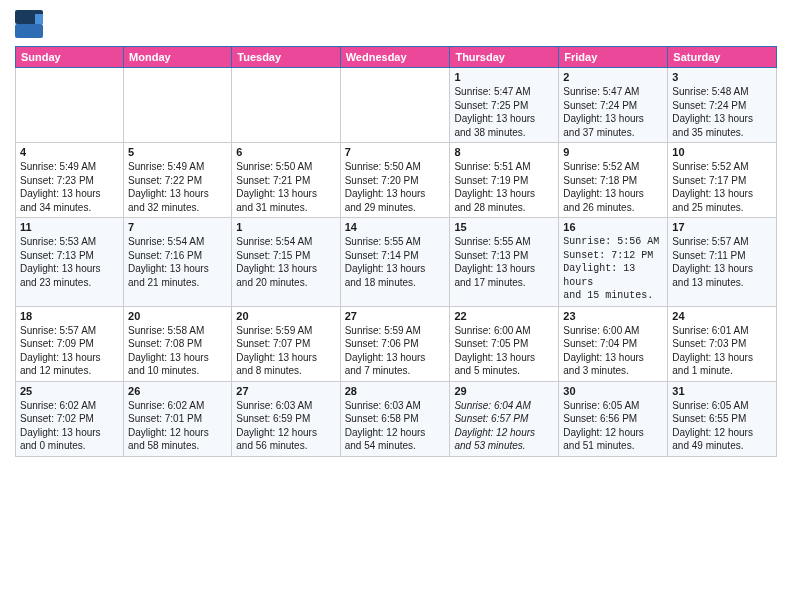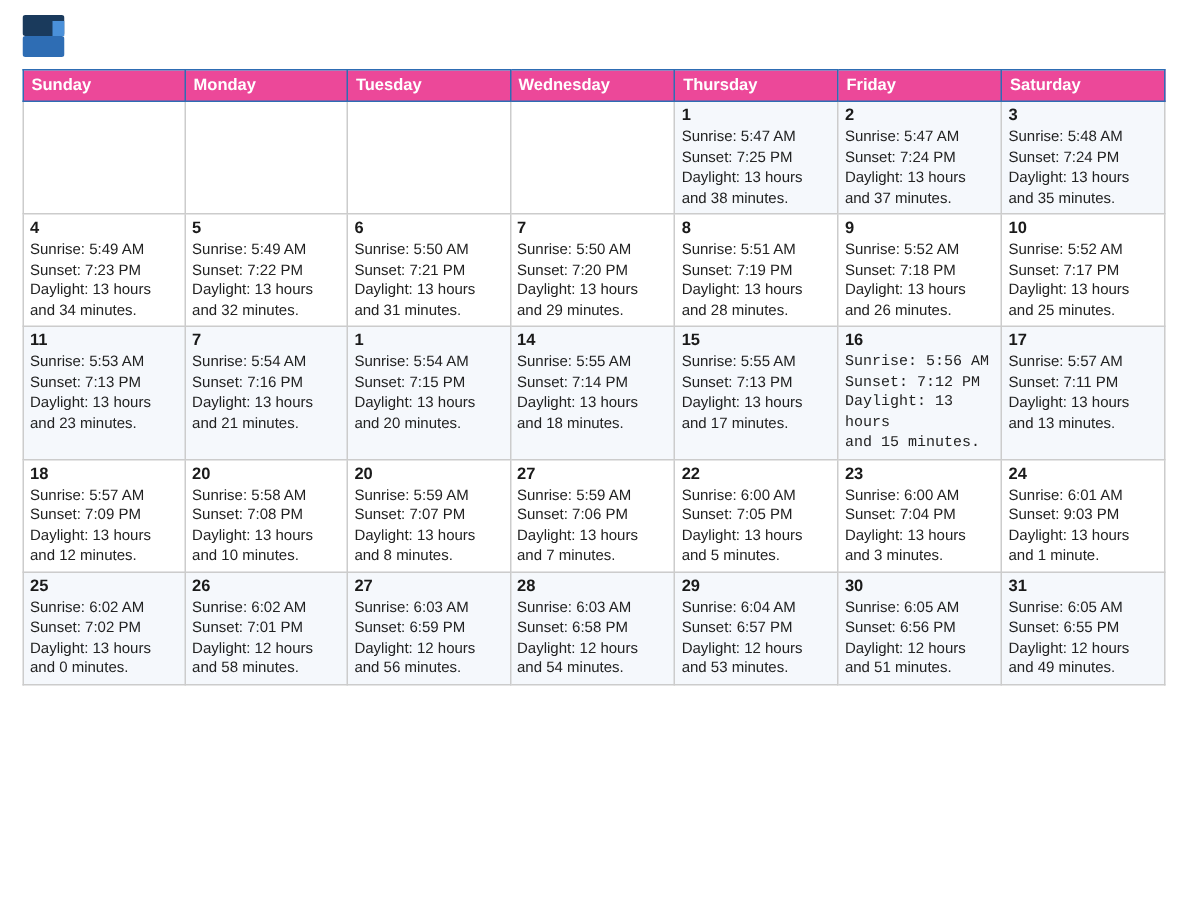--- a/index.html
+++ b/index.html
@@ -289,21 +289,21 @@
           <td>
             <span class="day-num">23</span>
             <div class="day-info" style="white-space: pre-line;">Sunrise: 6:00 AM
 Sunset: 7:04 PM
 Daylight: 13 hours
 and 3 minutes.</div>
           </td>
           <td>
             <span class="day-num">24</span>
             <div class="day-info" style="white-space: pre-line;">Sunrise: 6:01 AM
-Sunset: 9:03 PM
+Sunset: 7:03 PM
 Daylight: 13 hours
 and 1 minute.</div>
           </td>
         </tr>
         <tr>
           <td>
             <span class="day-num">25</span>
             <div class="day-info" style="white-space: pre-line;">Sunrise: 6:02 AM
 Sunset: 7:02 PM
 Daylight: 13 hours
@@ -325,21 +325,21 @@
           </td>
           <td>
             <span class="day-num">28</span>
             <div class="day-info" style="white-space: pre-line;">Sunrise: 6:03 AM
 Sunset: 6:58 PM
 Daylight: 12 hours
 and 54 minutes.</div>
           </td>
           <td>
             <span class="day-num">29</span>
-            <div class="day-info" style="white-space: pre-line;">Sunrise: 6:04 AM
+            <div class="day-info" style="white-space: pre-line; font-style: italic;">Sunrise: 6:04 AM
 Sunset: 6:57 PM
 Daylight: 12 hours
 and 53 minutes.</div>
           </td>
           <td>
             <span class="day-num">30</span>
             <div class="day-info" style="white-space: pre-line;">Sunrise: 6:05 AM
 Sunset: 6:56 PM
 Daylight: 12 hours
 and 51 minutes.</div>

